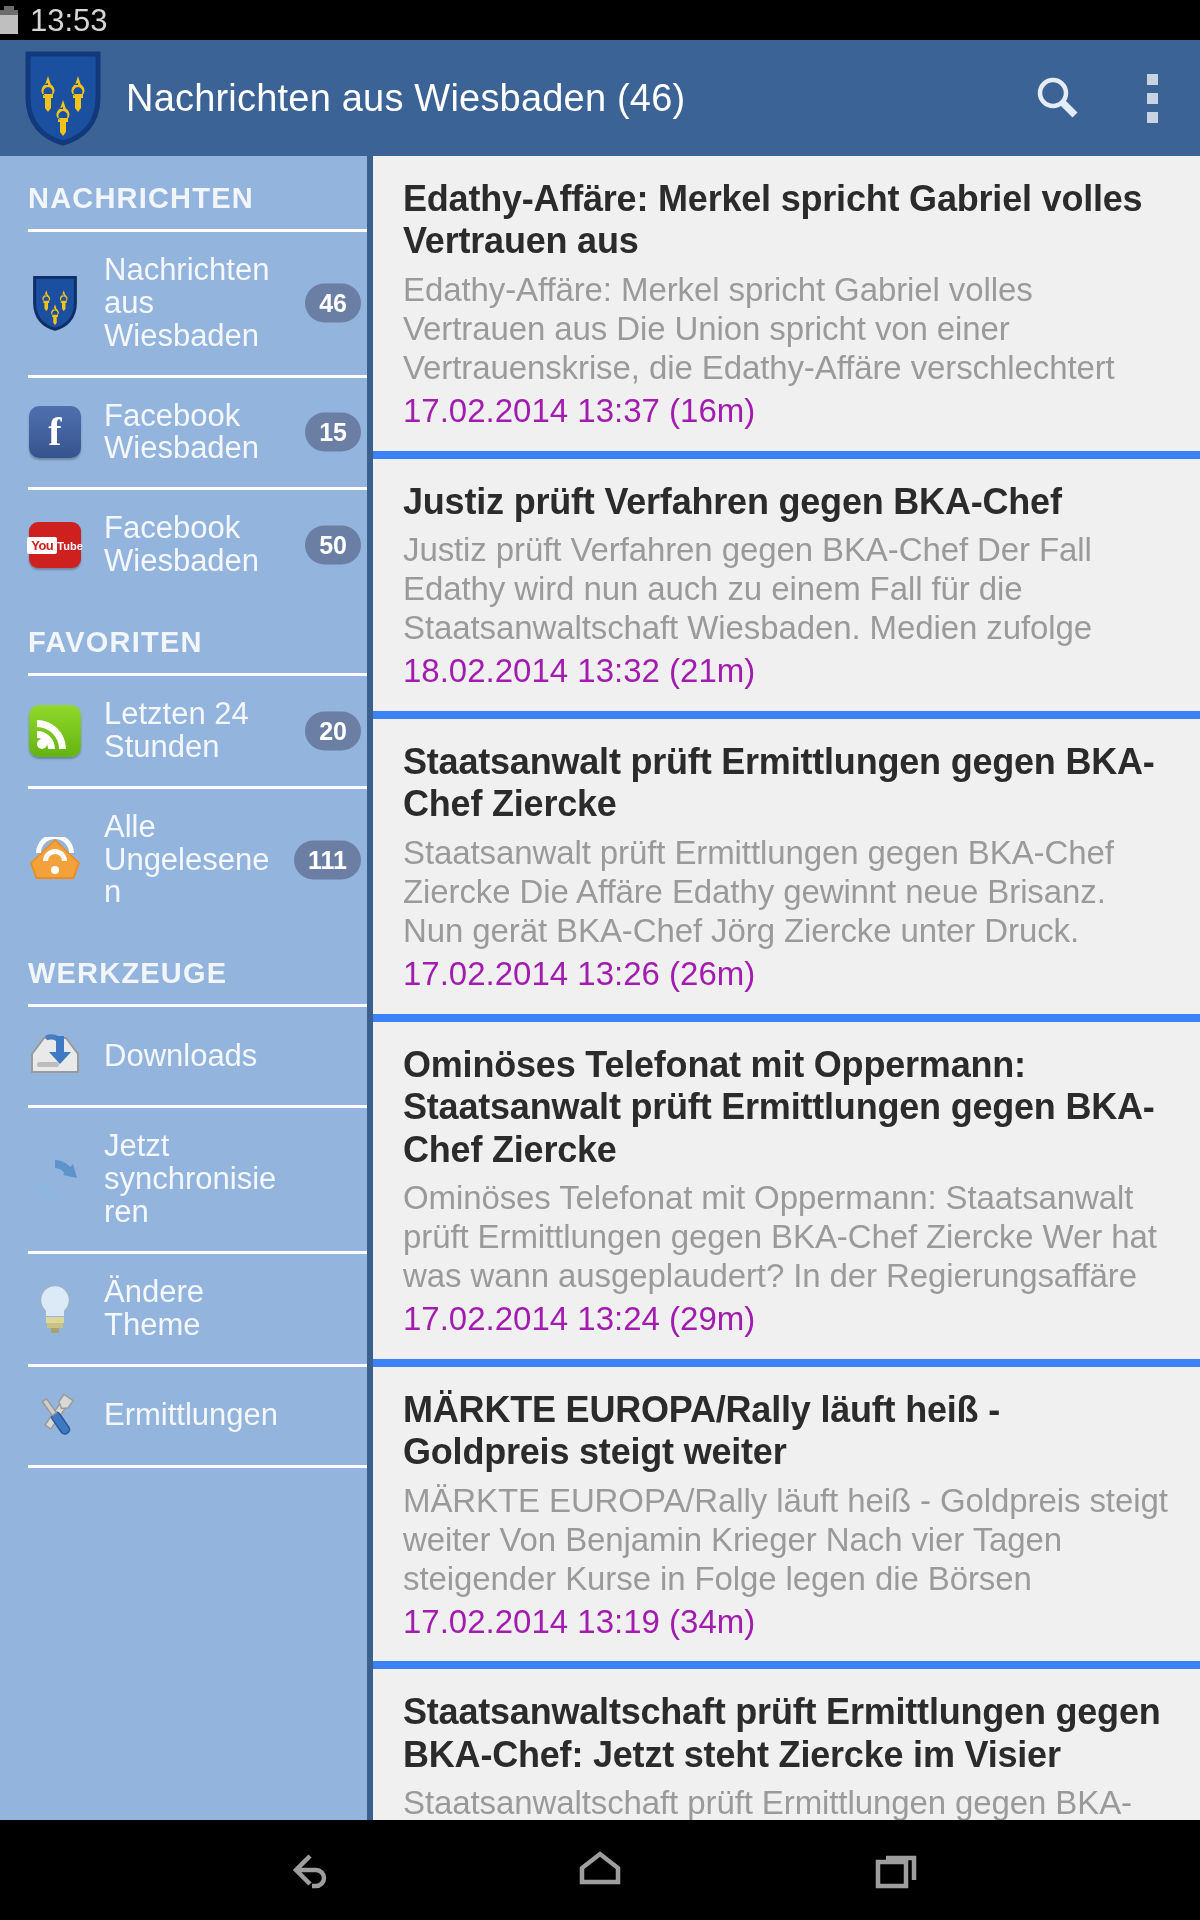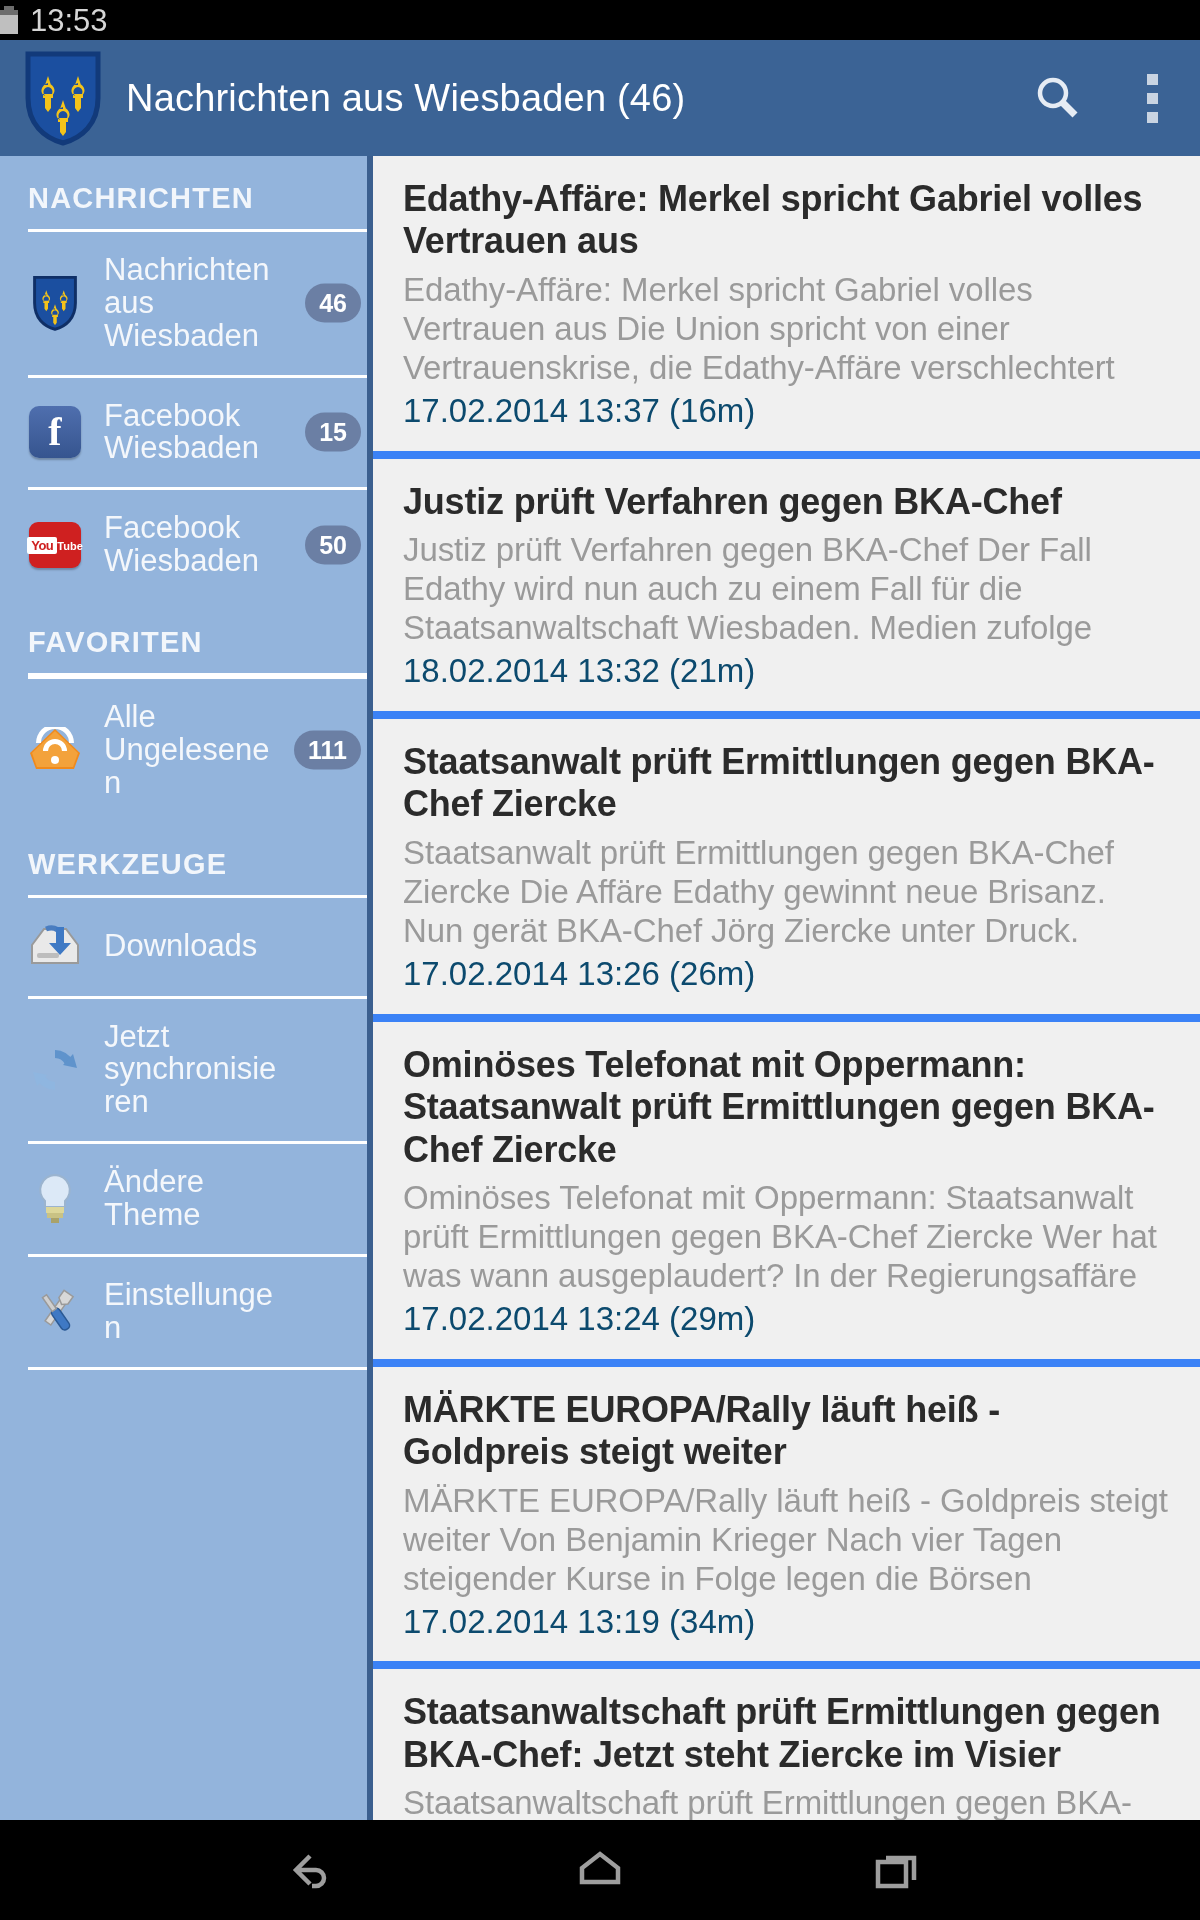--- a/index.html
+++ b/index.html
@@ -122,21 +122,21 @@
   }
   .a-title{
     color:#2b2b2b; font-size:36px; font-weight:700; line-height:1.18;
     letter-spacing:-0.2px;
   }
   .a-snippet{
     color:#9a9a9a; font-size:33px; font-weight:400; line-height:1.18;
     margin-top:8px; letter-spacing:-0.1px;
   }
   .a-date{
-    color:#0c4a6e; font-size:33px; font-weight:400; line-height:1.18;
+    color:#a21caf; font-size:33px; font-weight:400; line-height:1.18;
     margin-top:4px;
   }
 
   
   .navbar{
     position:absolute; left:0; bottom:0; width:1200px; height:100px;
     background:#000; display:flex; align-items:center; justify-content:center;
     gap:176px;
   }
   .navbtn{ width:120px; height:100px; display:flex; align-items:center; justify-content:center; }
@@ -222,20 +222,33 @@
               <span class="t">Tube</span>
             </span>
         </span>
         <span class="di-label">Facebook Wiesbaden</span>
         <span class="di-badge">50</span>
       </div>
 
       <div class="section-head">FAVORITEN</div>
       <div class="hr"></div>
 
+      <div class="drawer-item">
+        <span class="di-icon">
+          <span class="rss-green">
+            <svg width="36" height="36" viewBox="0 0 36 36">
+              <circle cx="6" cy="30" r="5" fill="#fff"></circle>
+              <path d="M1 17 a18 18 0 0 1 18 18 h-7 a11 11 0 0 0 -11 -11 z" fill="#fff"></path>
+              <path d="M1 6 a29 29 0 0 1 29 29 h-7 a22 22 0 0 0 -22 -22 z" fill="#fff"></path>
+            </svg>
+          </span>
+        </span>
+        <span class="di-label">Letzten 24 Stunden</span>
+        <span class="di-badge">20</span>
+      </div>
       <div class="hr"></div>
 
       <div class="drawer-item">
         <span class="di-icon">
           <svg width="54" height="46" viewBox="0 0 54 46">
             <path d="M27 2 L52 26 L46 42 H8 L2 26 Z" fill="#f08a1c"></path>
             <path d="M27 4 L50 26 L45 40 H9 L4 26 Z" fill="#f3a23b"></path>
             <g fill="#fff" transform="translate(27,34)">
               <circle cx="0" cy="-1" r="4"></circle>
               <path d="M-12 -10 a12 12 0 0 1 24 0 h-5 a7 7 0 0 0 -14 0 z"></path>
@@ -295,21 +308,21 @@
             <g transform="rotate(35 27 25)">
               <rect x="24" y="6" width="7" height="32" fill="#d8d8d8" stroke="#9a9a9a" stroke-width="1.5"></rect>
               <path d="M22 2 h11 v9 l-5 4 l-6 -4 z" fill="#d8d8d8" stroke="#9a9a9a" stroke-width="1.5"></path>
             </g>
             <g transform="rotate(-35 27 25)">
               <rect x="23" y="22" width="9" height="24" rx="4" fill="#3f79c4" stroke="#2a5994" stroke-width="1.5"></rect>
               <rect x="25" y="6" width="5" height="17" fill="#cfcfcf" stroke="#9a9a9a" stroke-width="1.5"></rect>
             </g>
           </svg>
         </span>
-        <span class="di-label">Einstellungen</span>
+        <span class="di-label">Ermittlungen</span>
       </div>
       <div class="hr"></div>
     </div>
 
     <div class="list">
 
       <div class="article">
         <div class="a-title">Edathy-Affäre: Merkel spricht Gabriel volles Vertrauen aus</div>
         <div class="a-snippet">Edathy-Affäre: Merkel spricht Gabriel volles Vertrauen aus Die Union spricht von einer Vertrauenskrise, die Edathy-Affäre verschlechtert</div>
         <div class="a-date">17.02.2014 13:37 (16m)</div>

